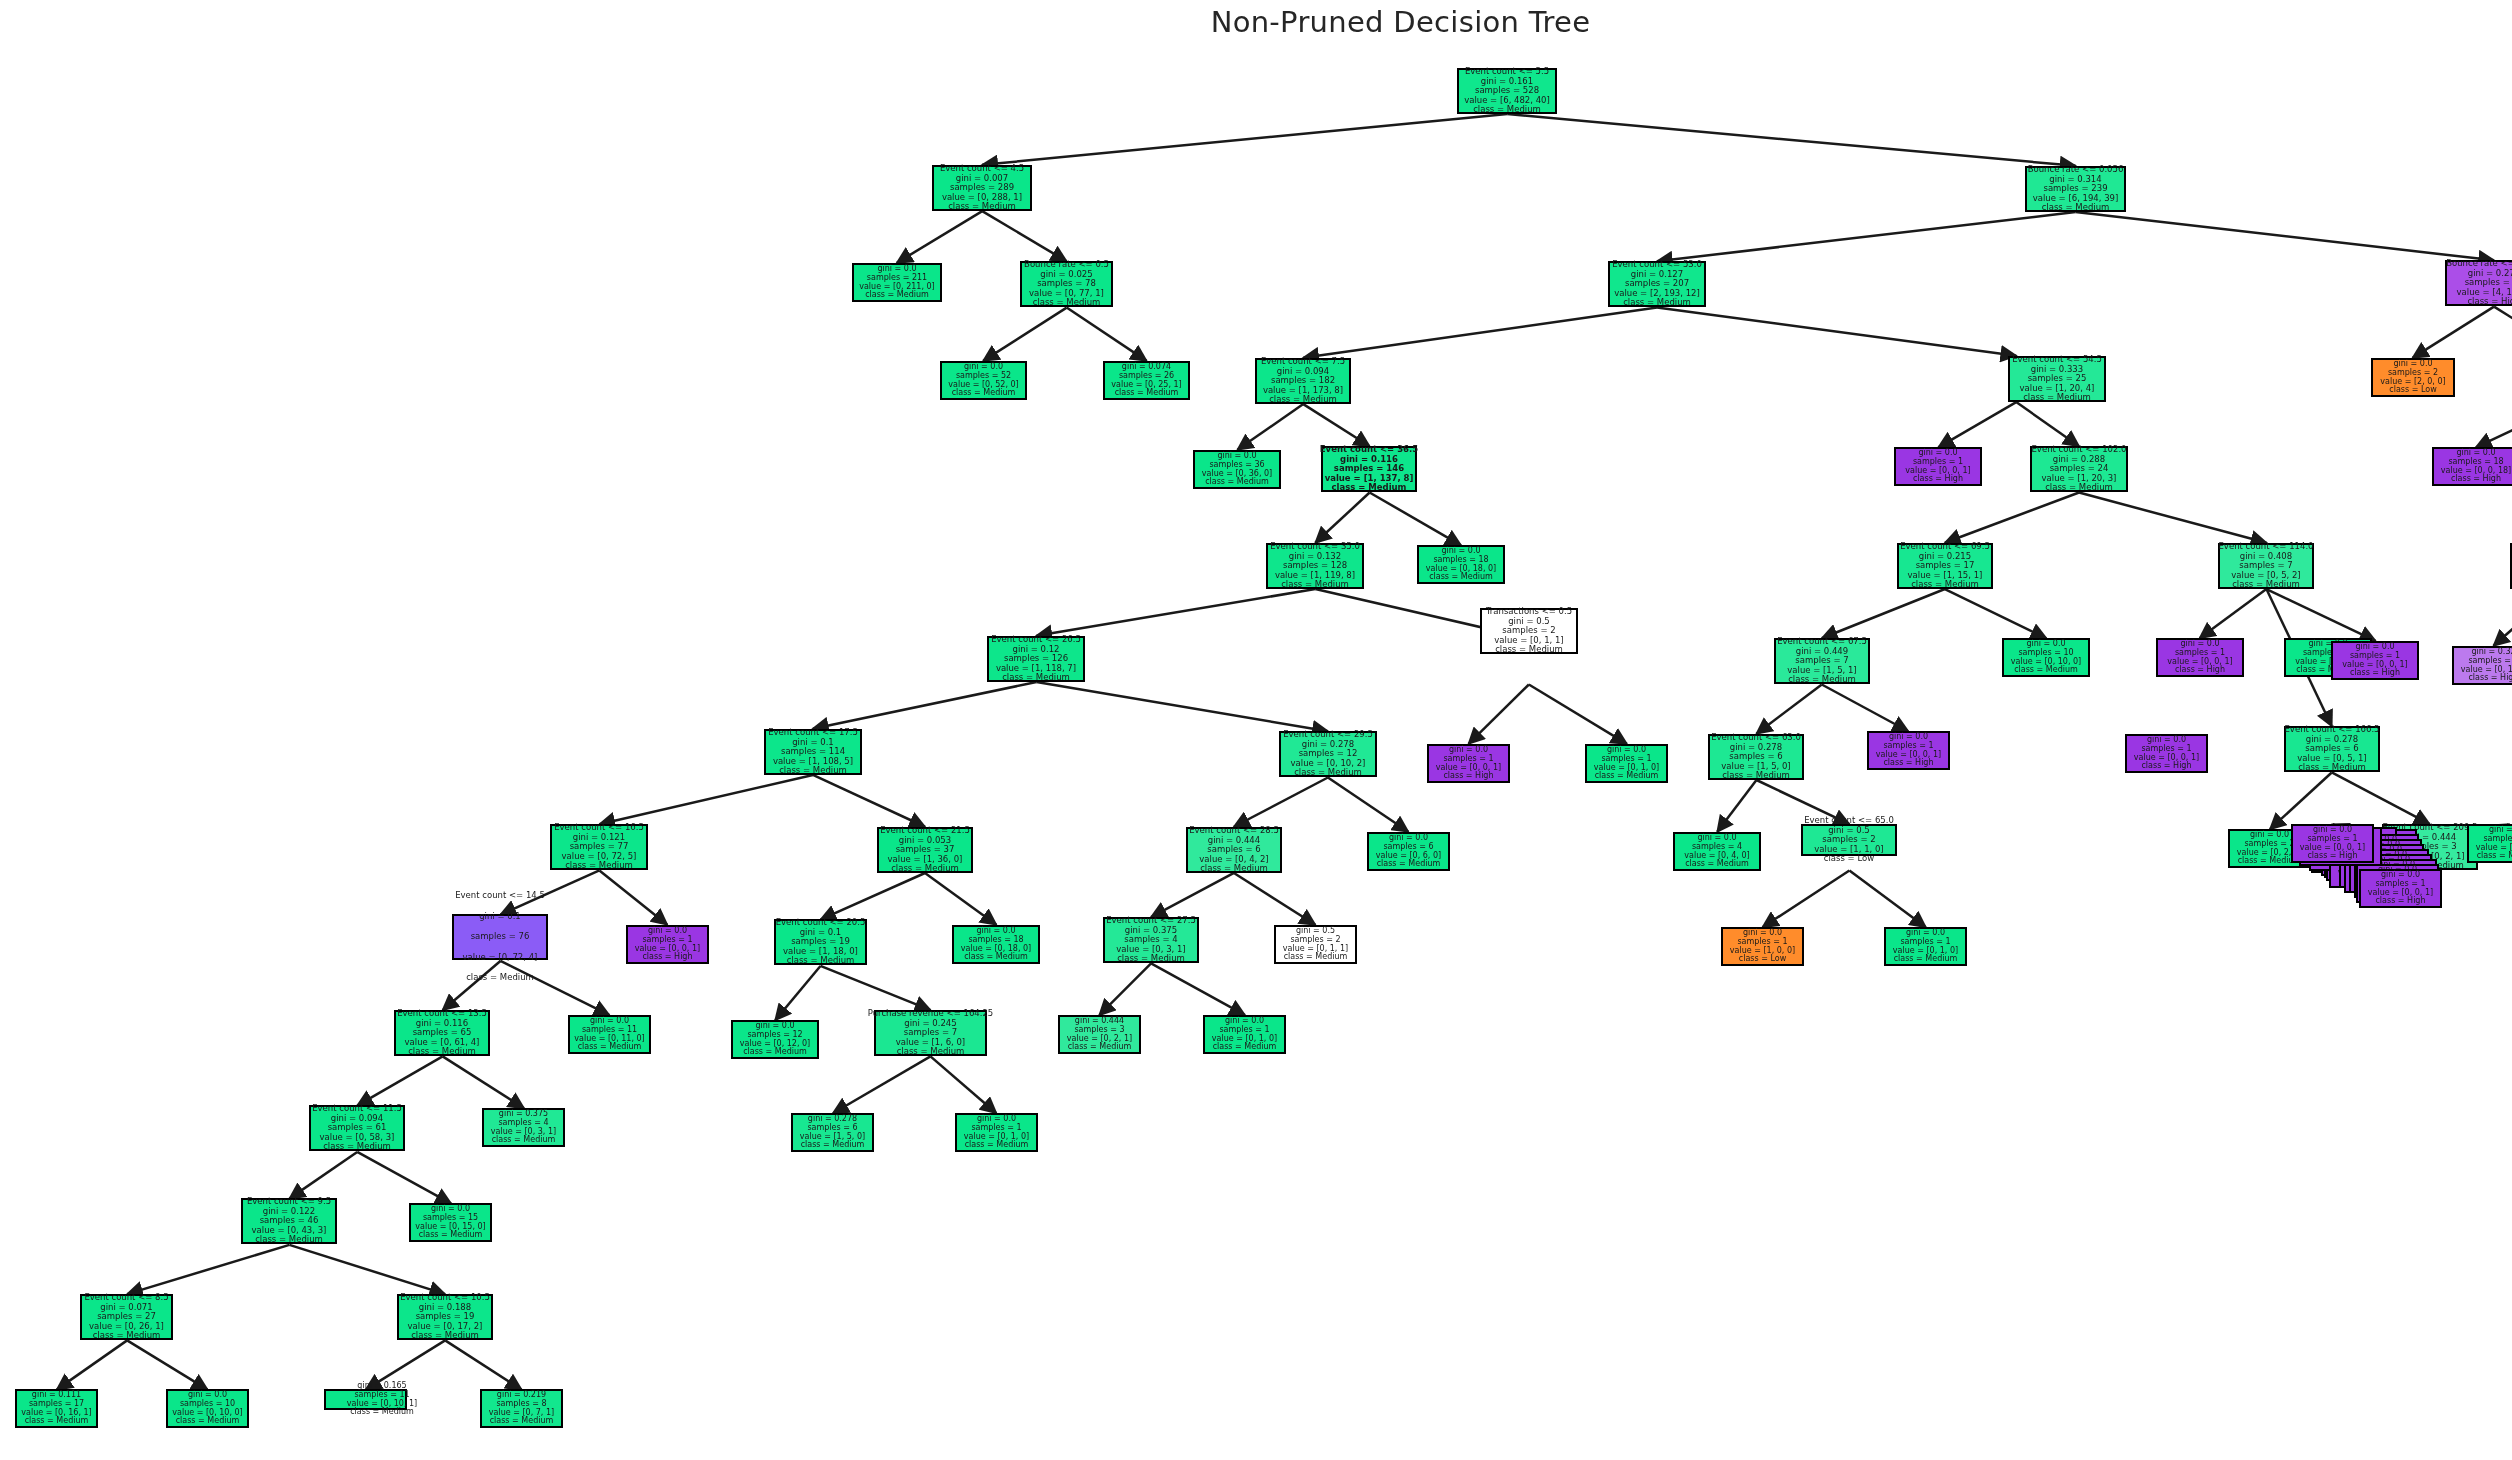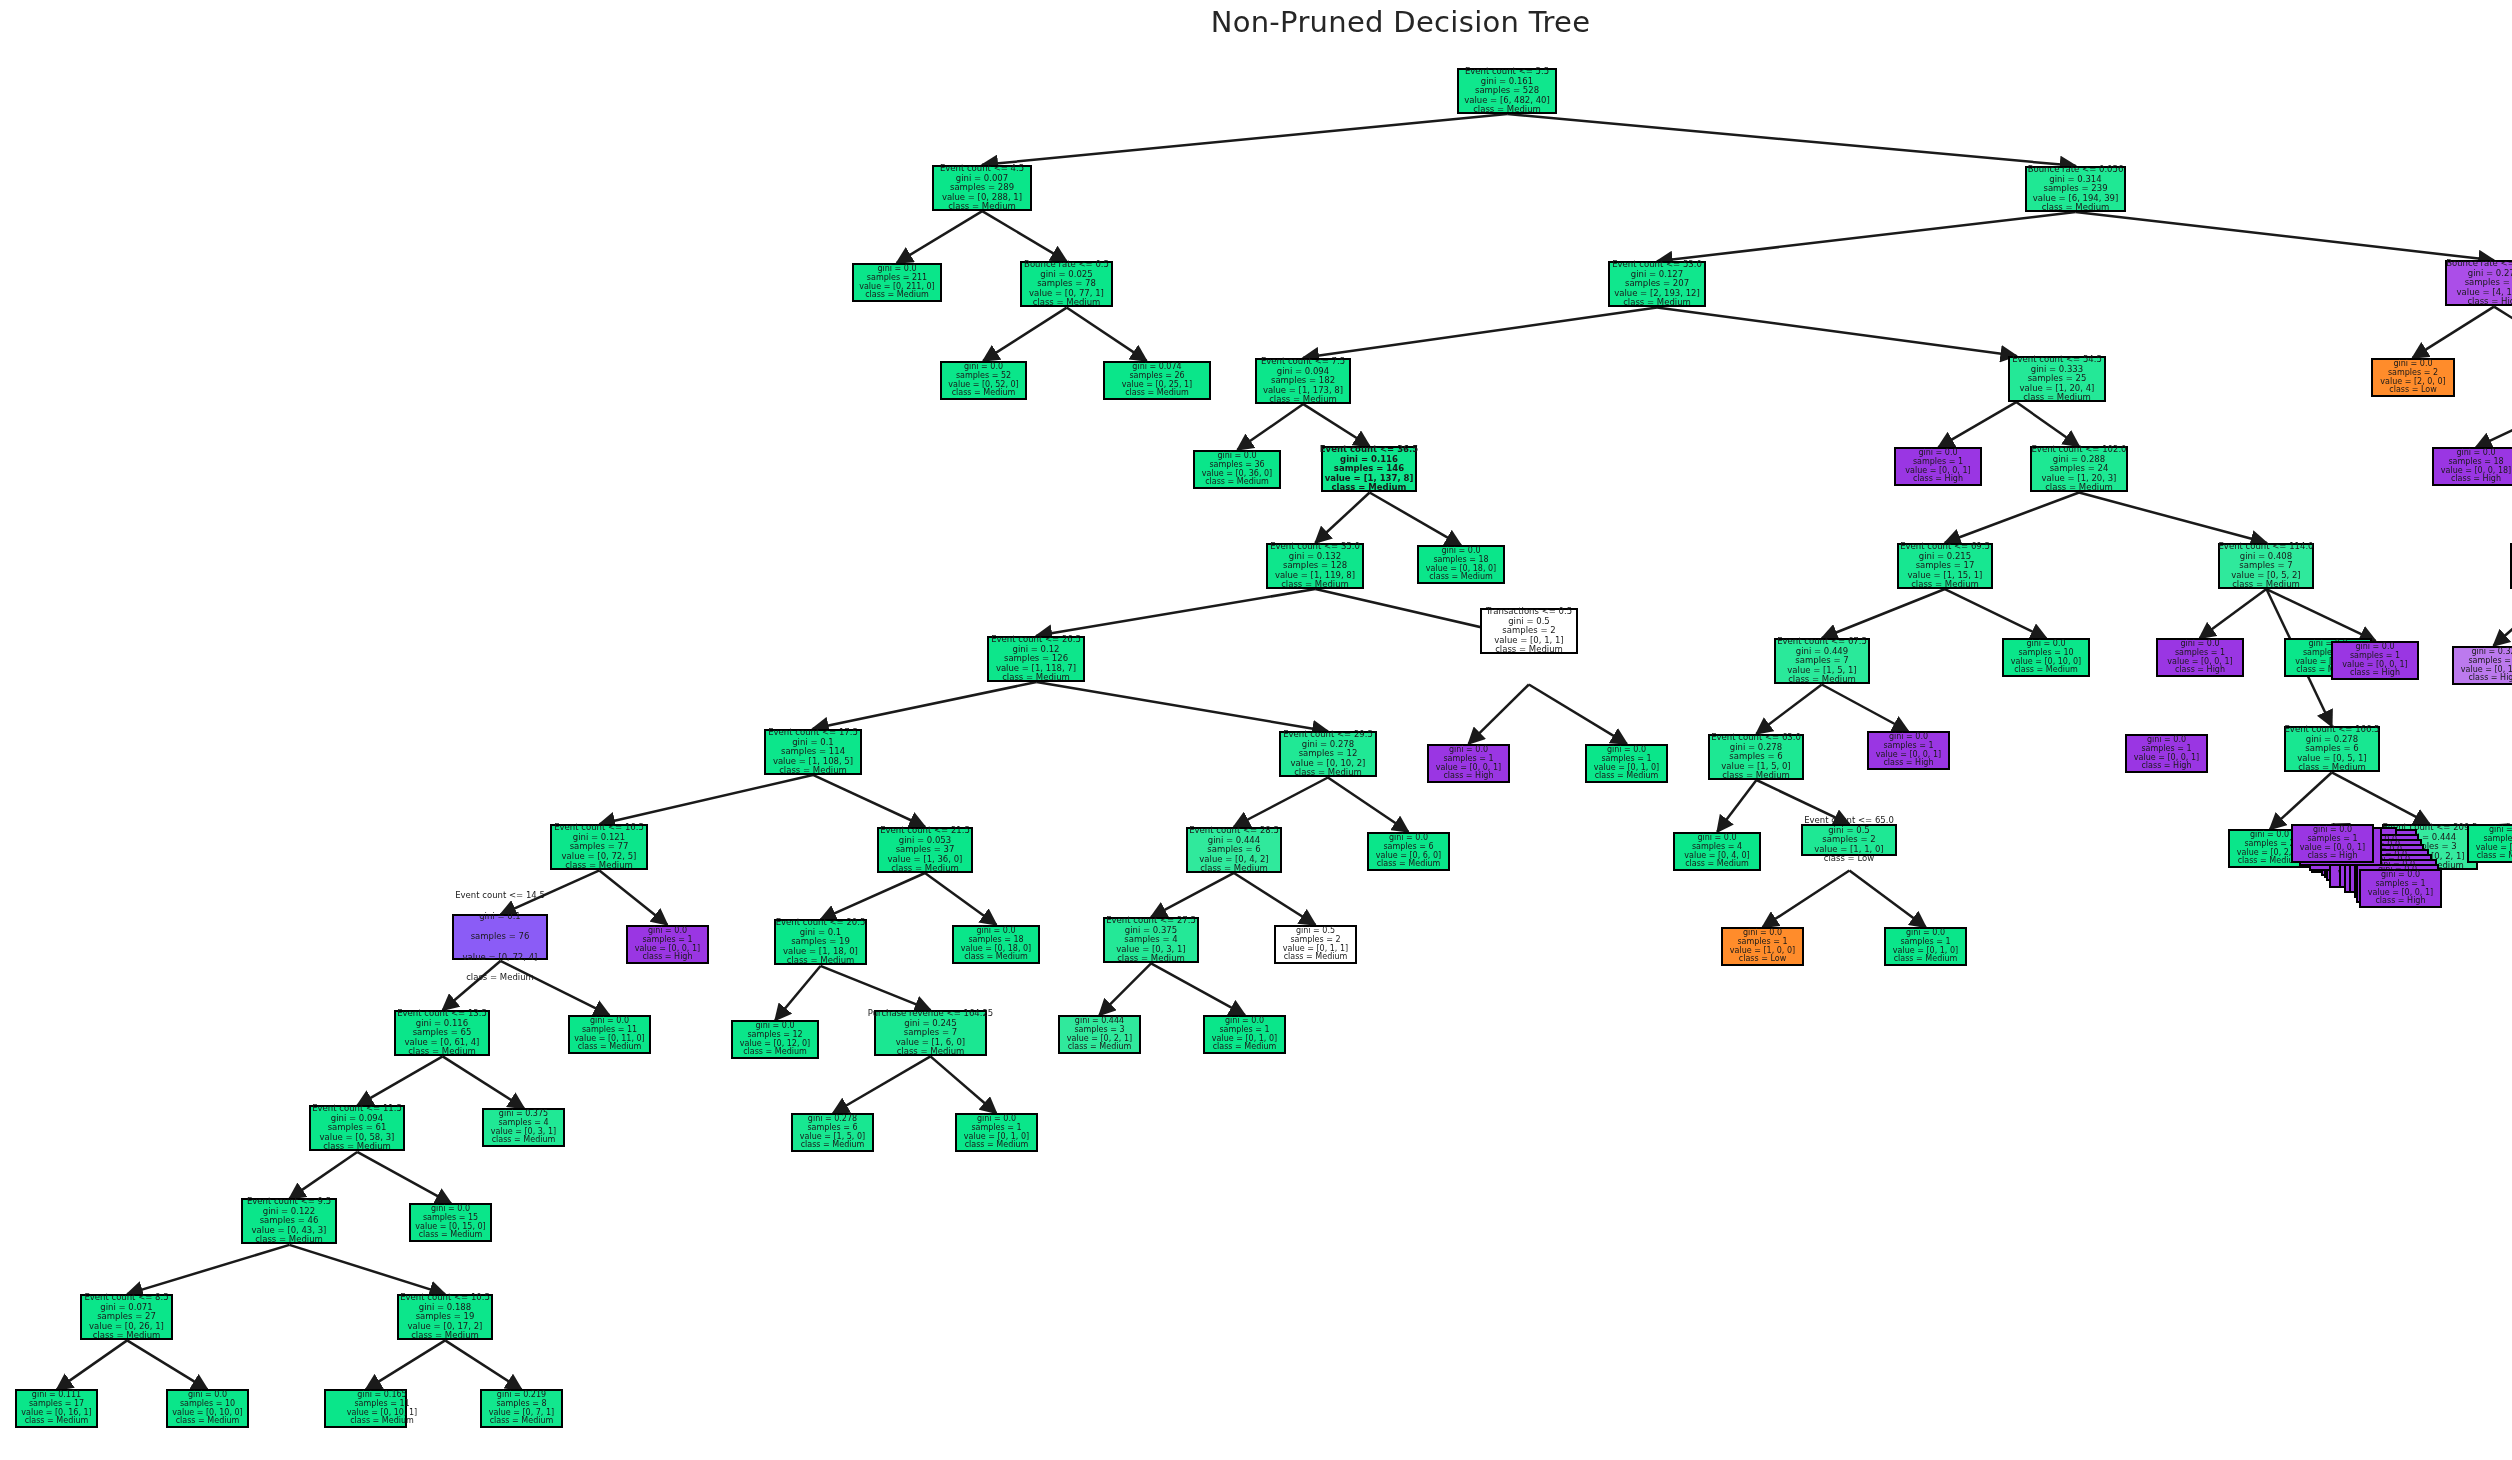--- a/index.html
+++ b/index.html
@@ -146,21 +146,21 @@
         <span class="ln">samples = 78</span>
         <span class="ln">value = [0, 77, 1]</span>
         <span class="ln">class = Medium</span>
       </div>
       <div class="node" style="left: 940px; top: 361px; width: 87px; height: 39px; background: rgb(10, 230, 138); font-size: 8px;">
         <span class="ln">gini = 0.0</span>
         <span class="ln">samples = 52</span>
         <span class="ln">value = [0, 52, 0]</span>
         <span class="ln">class = Medium</span>
       </div>
-      <div class="node" style="left: 1103px; top: 361px; width: 108px; height: 39px; background: rgb(10, 230, 138); font-size: 8px;">
+      <div class="node" style="left: 1103px; top: 361px; width: 87px; height: 39px; background: rgb(10, 230, 138); font-size: 8px;">
         <span class="ln">gini = 0.074</span>
         <span class="ln">samples = 26</span>
         <span class="ln">value = [0, 25, 1]</span>
         <span class="ln">class = Medium</span>
       </div>
       <div class="node" style="left: 1608px; top: 261px; width: 98px; height: 46px; background: rgb(16, 231, 141); font-size: 8.5px;">
         <span class="ln">Event count &lt;= 53.0</span>
         <span class="ln">gini = 0.127</span>
         <span class="ln">samples = 207</span>
         <span class="ln">value = [2, 193, 12]</span>
@@ -597,21 +597,21 @@
         <span class="ln">samples = 17</span>
         <span class="ln">value = [0, 16, 1]</span>
         <span class="ln">class = Medium</span>
       </div>
       <div class="node" style="left: 166px; top: 1389px; width: 83px; height: 39px; background: rgb(10, 230, 138); font-size: 8px;">
         <span class="ln">gini = 0.0</span>
         <span class="ln">samples = 10</span>
         <span class="ln">value = [0, 10, 0]</span>
         <span class="ln">class = Medium</span>
       </div>
-      <div class="node" style="left: 324px; top: 1389px; width: 83px; height: 39px; background: rgb(10, 230, 138); font-size: 8px; padding-left: 36px;">
+      <div class="node" style="left: 324px; top: 1389px; width: 83px; height: 21px; background: rgb(10, 230, 138); font-size: 8px; padding-left: 36px;">
         <span class="ln">gini = 0.165</span>
         <span class="ln">samples = 11</span>
         <span class="ln">value = [0, 10, 1]</span>
         <span class="ln">class = Medium</span>
       </div>
       <div class="node" style="left: 480px; top: 1389px; width: 83px; height: 39px; background: rgb(18, 231, 142); font-size: 8px;">
         <span class="ln">gini = 0.219</span>
         <span class="ln">samples = 8</span>
         <span class="ln">value = [0, 7, 1]</span>
         <span class="ln">class = Medium</span>

